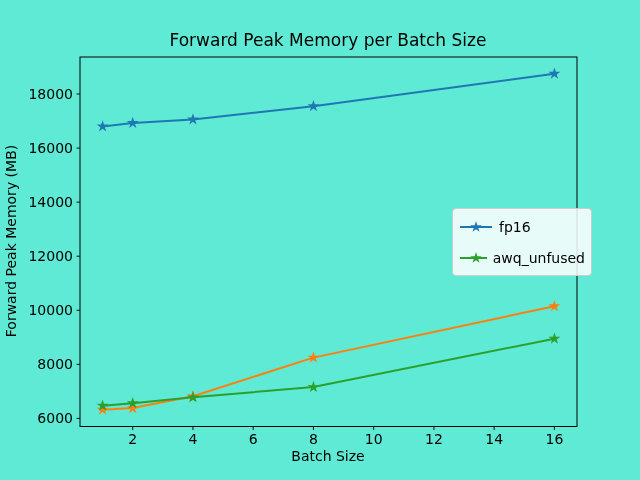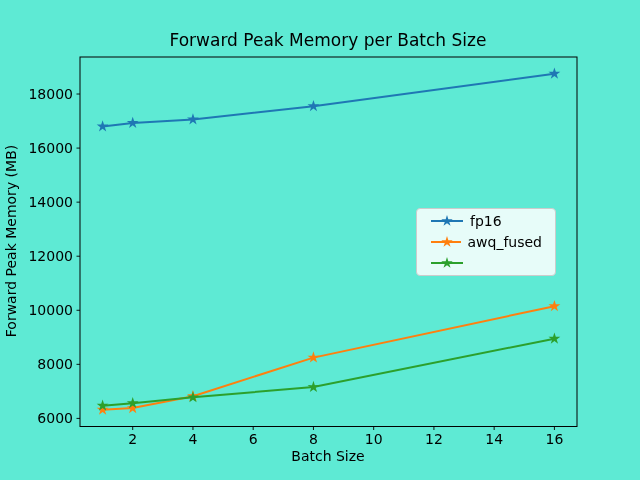--- a/index.html
+++ b/index.html
@@ -3,25 +3,25 @@
 <meta charset="utf-8">
 <style>
   html,body{margin:0;padding:0;}
   body{
     width:640px;height:480px;background:#ffffff;
     font-family:"DejaVu Sans",sans-serif;position:relative;overflow:hidden;
   }
   #figure{position:relative;width:640px;height:480px;background:#5eead4;}
   svg text{font-family:"DejaVu Sans",sans-serif;fill:#000000;}
   .legend{
-    position:absolute;left:416px;top:208px;width:140px;height:68px;
+    position:absolute;left:452px;top:208px;width:140px;height:68px;
     box-sizing:border-box;border:1px solid #cccccc;border-radius:4px;
     background:rgba(255,255,255,0.85);
     display:flex;flex-direction:column;justify-content:space-around;
-    padding:2px 13px;
+    padding:2px 6px;
   }
   .legend-row{display:flex;align-items:center;gap:6px;height:20px;}
   .legend-label{font-size:14px;color:#000000;line-height:1;}
 </style>
 </head>
 <body>
 
 <div id="figure">
   <svg id="plot" width="640" height="480" viewBox="0 0 640 480">
     <text x="328" y="46" text-anchor="middle" font-size="17">Forward Peak Memory per Batch Size</text>
@@ -83,25 +83,19 @@
   <div class="legend">
     <div class="legend-row">
       <svg width="34" height="16">
         <line class="lg-line" x1="1" y1="8" x2="33" y2="8" stroke-width="2" stroke="#1f77b4"></line>
         <path class="lg-star" d="M17.00 2.00L18.34 6.15L22.71 6.15L19.17 8.71L20.53 12.85L17.00 10.29L13.47 12.85L14.83 8.71L11.29 6.15L15.66 6.15Z" fill="#1f77b4"></path>
       </svg>
       <span class="legend-label">fp16</span>
     </div>
     <div class="legend-row">
       <svg width="34" height="16">
-        <line class="lg-line" x1="1" y1="8" x2="33" y2="8" stroke-width="2" stroke="#ff7f0e"></line>
-        <path class="lg-star" d="M17.00 2.00L18.34 6.15L22.71 6.15L19.17 8.71L20.53 12.85L17.00 10.29L13.47 12.85L14.83 8.71L11.29 6.15L15.66 6.15Z" fill="#ff7f0e"></path>
-      </svg>
-      <span class="legend-label">awq_fused</span>
-    </div>
-    <div class="legend-row">
-      <svg width="34" height="16">
         <line class="lg-line" x1="1" y1="8" x2="33" y2="8" stroke-width="2" stroke="#2ca02c"></line>
         <path class="lg-star" d="M17.00 2.00L18.34 6.15L22.71 6.15L19.17 8.71L20.53 12.85L17.00 10.29L13.47 12.85L14.83 8.71L11.29 6.15L15.66 6.15Z" fill="#2ca02c"></path>
       </svg>
+      <span class="legend-label">awq_unfused</span>
     </div>
   </div>
 </div>
 
 </body></html>

